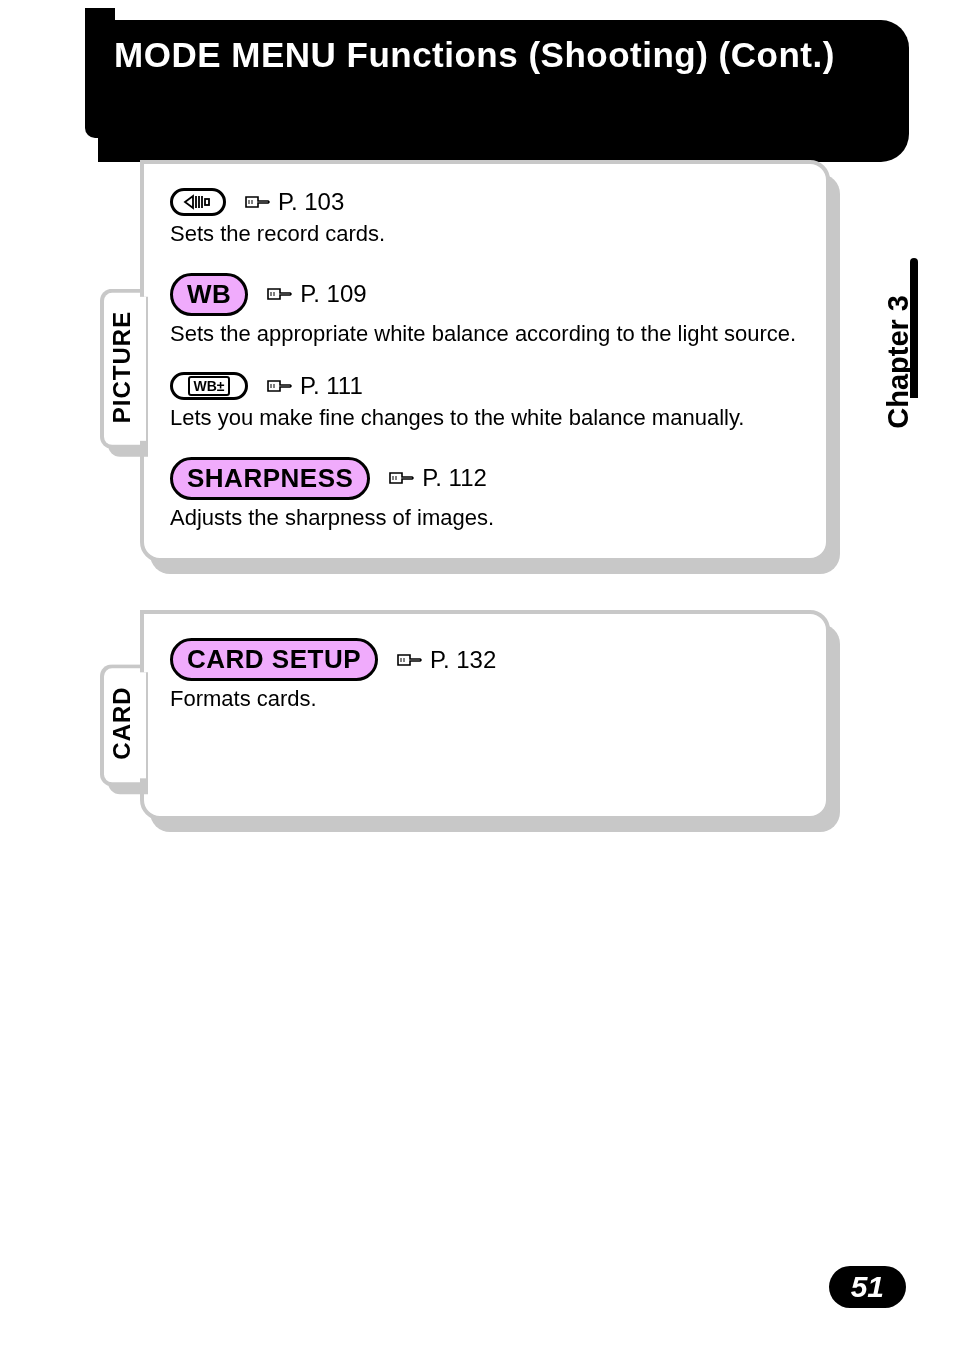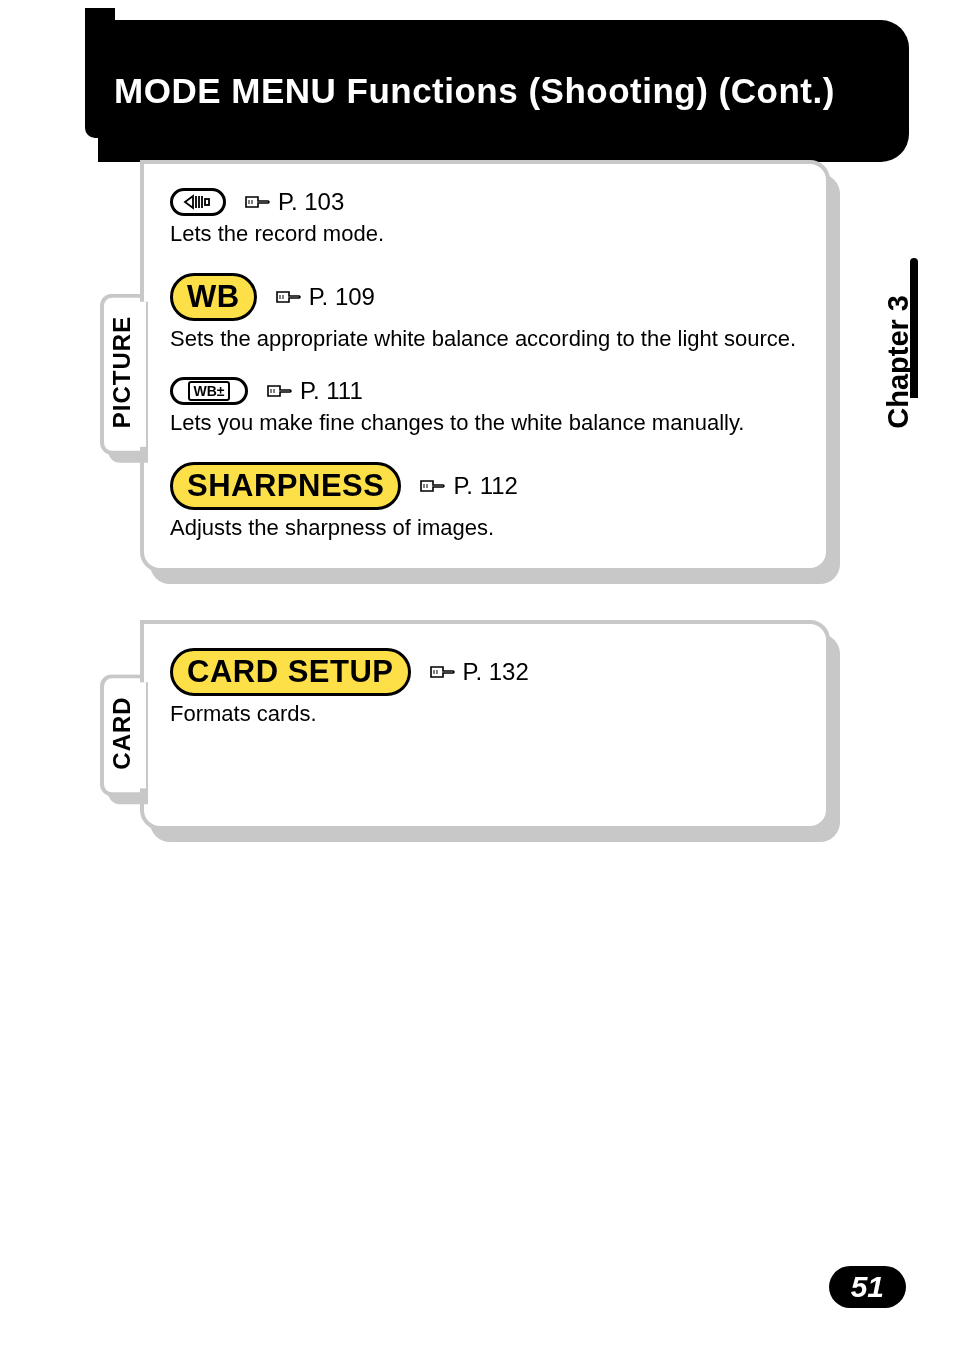--- a/index.html
+++ b/index.html
@@ -13,21 +13,20 @@
     .header-bar {
       position: absolute;
       top: 20px;
       left: 98px;
       right: 45px;
       height: 142px;
       background: #000000;
       border-radius: 0 28px 28px 0;
       padding: 14px 20px 14px 16px;
       display: flex;
-      align-items: center;
     }
     .header-lip {
       position: absolute;
       top: 8px;
       left: 85px;
       width: 30px;
       height: 130px;
       background: #000000;
       border-radius: 0 0 0 10px;
     }
@@ -141,23 +140,23 @@
     .entry-head {
       display: flex;
       align-items: center;
       gap: 18px;
       margin-bottom: 4px;
     }
     .pill {
       border: 3px solid #000000;
       border-radius: 999px;
       padding: 3px 14px;
-      font-size: 31px;
-      font-weight: 900;
-      background: #fde047;
+      font-size: 26px;
+      font-weight: 900;
+      background: #f0abfc;
       letter-spacing: 0.5px;
       min-height: 36px;
       display: inline-flex;
       align-items: center;
     }
     .pill-icon {
       border: 3px solid #000000;
       border-radius: 999px;
       padding: 5px 10px;
       background: #ffffff;
@@ -248,21 +247,21 @@
             <span class="hand-icon">
               <svg width="28" height="18" viewBox="0 0 28 18">
                   <path d="M2 4 L2 14 L14 14 L14 10 L24 10 Q26 9 24 8 L14 8 L14 4 Z" fill="none" stroke="#000" stroke-width="1.6"></path>
                   <line x1="5" y1="7" x2="5" y2="11" stroke="#000" stroke-width="1"></line>
                   <line x1="8" y1="7" x2="8" y2="11" stroke="#000" stroke-width="1"></line>
                 </svg>
             </span>
             <span>P. 103</span>
           </span>
         </div>
-        <div class="entry-desc">Lets the record mode.</div>
+        <div class="entry-desc">Sets the record cards.</div>
       </div>
 
       <div class="entry">
         <div class="entry-head">
           <span class="pill">WB</span>
           <span class="page-ref">
             <span class="hand-icon">
               <svg width="28" height="18" viewBox="0 0 28 18">
                   <path d="M2 4 L2 14 L14 14 L14 10 L24 10 Q26 9 24 8 L14 8 L14 4 Z" fill="none" stroke="#000" stroke-width="1.6"></path>
                   <line x1="5" y1="7" x2="5" y2="11" stroke="#000" stroke-width="1"></line>

